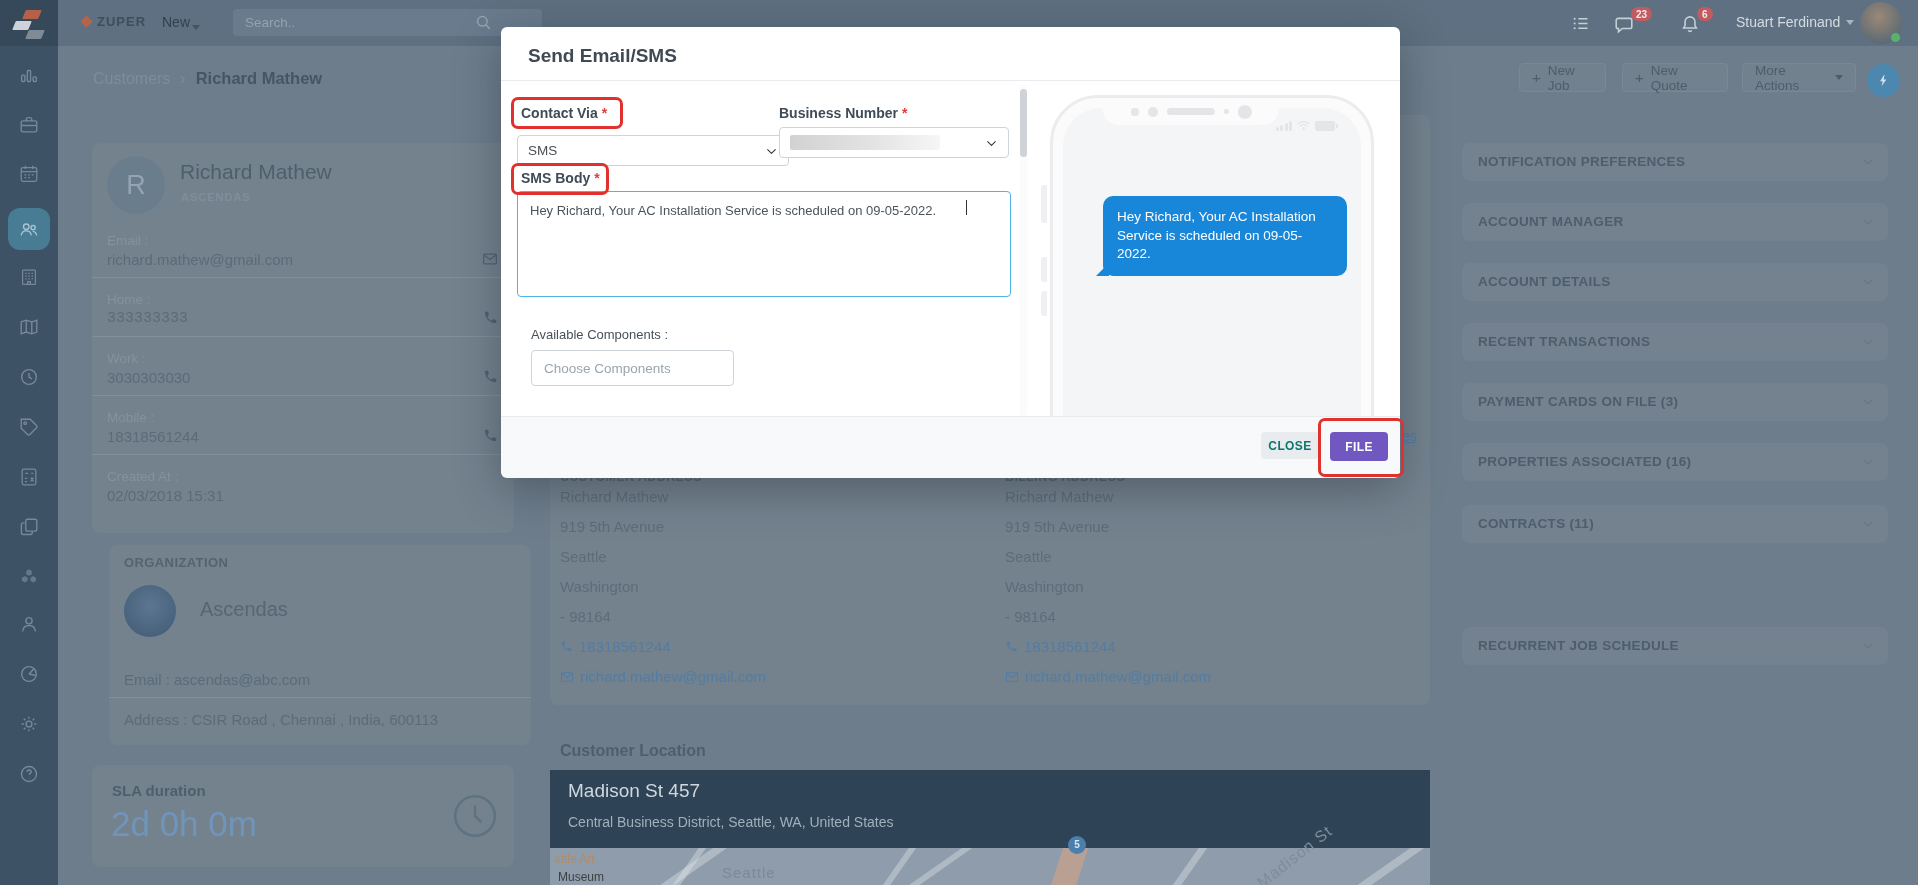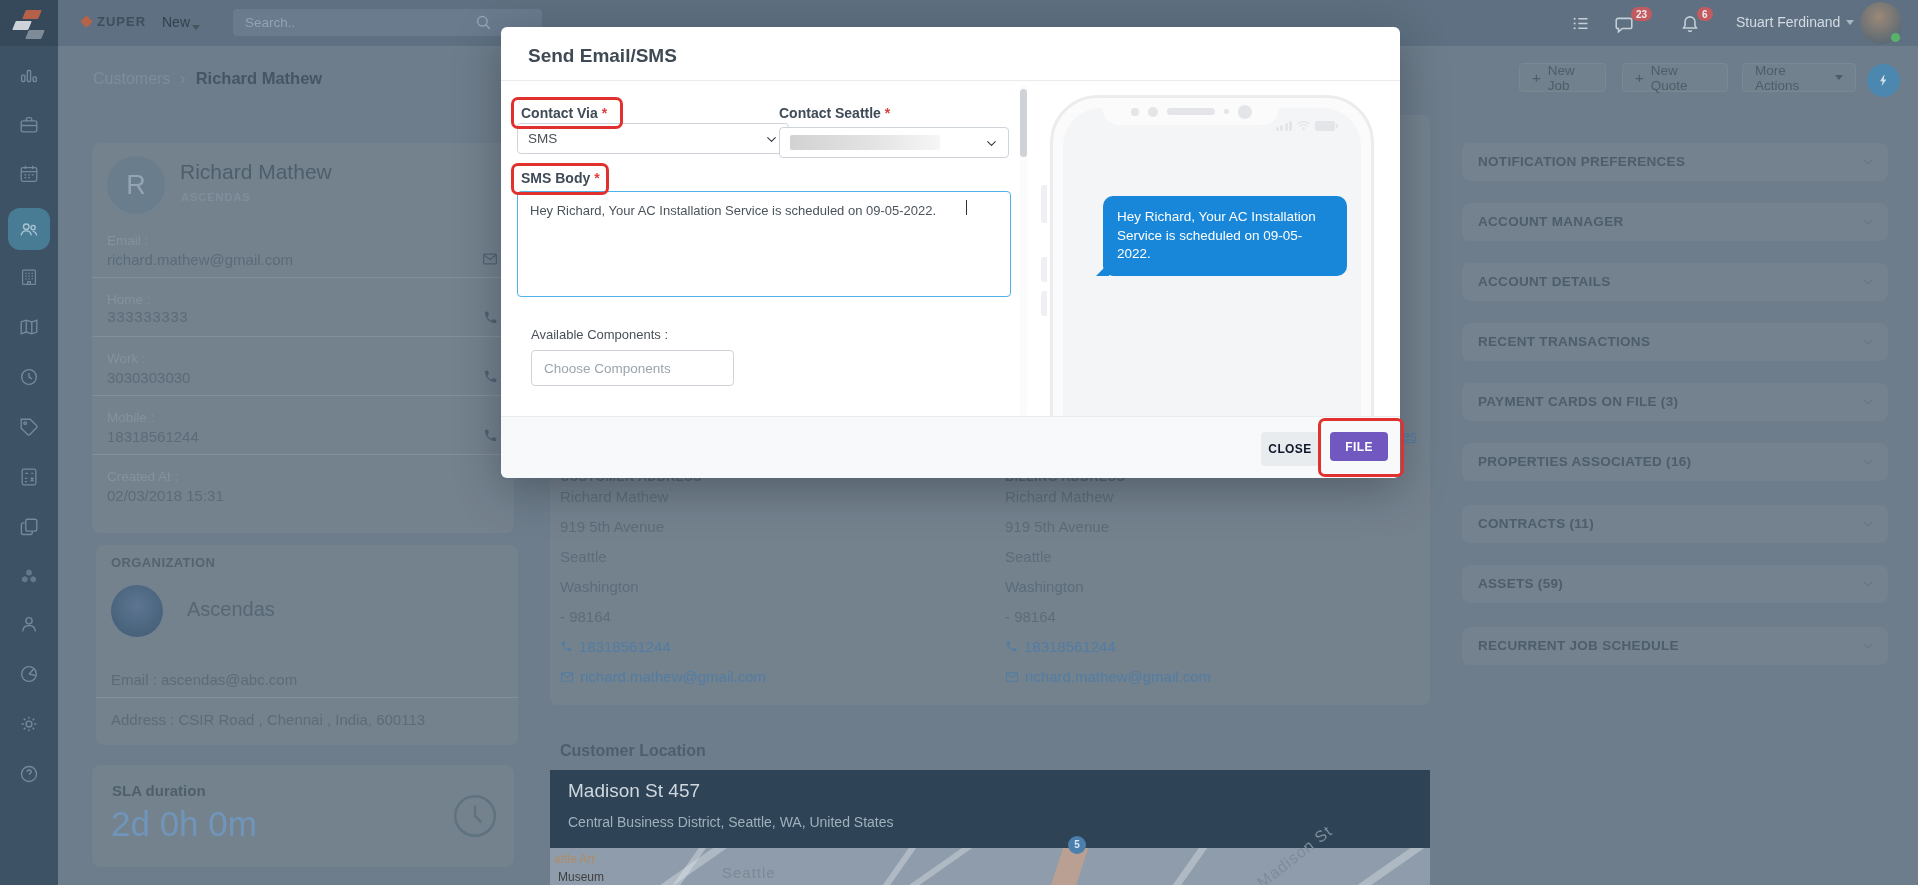--- a/index.html
+++ b/index.html
@@ -88,22 +88,22 @@
   .notch{position:absolute;left:50%;top:0;transform:translateX(-62%);width:176px;height:27px;background:#fbfbfc;
          border-radius:0 0 16px 16px;display:flex;align-items:center;justify-content:center;gap:9px;}
   .nd{background:#e3e5e8;border-radius:10px;}
   .sbtn{position:absolute;background:#eff0f3;border-radius:3px 0 0 3px;width:6px;}
   .statbars{position:absolute;right:26px;top:12px;display:flex;align-items:flex-end;gap:5px;}
   .bubble{position:absolute;left:602px;top:169px;width:244px;box-sizing:border-box;background:#1886d9;color:#fff;
           font-size:13.5px;line-height:1.38;padding:12px 14px;border-radius:10px;}
   .bubble:after{content:"";position:absolute;left:-7px;bottom:0;width:13px;height:13px;background:#1886d9;
                 clip-path:polygon(100% 0,100% 100%,0 100%);}
   .m-footer{position:absolute;left:0;top:389px;width:899px;height:61px;background:#f8f9fa;border-top:1px solid #e9ecef;border-radius:0 0 6px 6px;}
-  .btn-close{position:absolute;left:760px;top:15px;width:58px;height:34px;background:#e9ecef;border:none;border-radius:4px;
-             color:#0f172a;font-size:12px;font-weight:bold;letter-spacing:.4px;cursor:pointer;}
+  .btn-close{position:absolute;left:760px;top:15px;width:58px;height:27px;background:#e9ecef;border:none;border-radius:4px;
+             color:#0f766e;font-size:12px;font-weight:bold;letter-spacing:.4px;cursor:pointer;}
   .btn-send{position:absolute;left:829px;top:15px;width:58px;height:29px;background:#7158c0;border:none;border-radius:4px;
             color:#ffffff;font-size:12px;font-weight:bold;letter-spacing:.4px;cursor:pointer;}
   .redbox{position:absolute;border:3px solid #e0312e;border-radius:7px;pointer-events:none;z-index:11;}
   .plink{position:absolute;left:1402px;top:428px;font-size:14px;color:#4f7ca6;text-decoration:underline;cursor:pointer;z-index:1;}
 </style>
 </head>
 <body>
 
 <svg width="0" height="0" style="position:absolute">
   <defs>
@@ -291,21 +291,21 @@
     <div class="abs lp-value" style="left:15px;top:285px;">18318561244</div>
     <svg class="row-ic" style="top:285px;" width="15" height="15" viewBox="0 0 24 24">
         <use href="#i-phone"></use>
       </svg>
     <div class="divider" style="top:311px;"></div>
 
     <div class="abs lp-label" style="left:15px;top:326px;">Created At :</div>
     <div class="abs lp-value" style="left:15px;top:344px;">02/03/2018 15:31</div>
   </div>
 
-  <div class="dimcard" style="left:96px;top:545px;width:422px;height:200px;text-align:right;">
+  <div class="dimcard" style="left:109px;top:545px;width:422px;height:200px;text-align:right;">
     <div class="abs" style="left:15px;top:10px;font-size:13px;font-weight:bold;letter-spacing:.4px;color:#54646f;">ORGANIZATION</div>
     <div class="abs" style="left:15px;top:40px;width:52px;height:52px;border-radius:50%;
          background:radial-gradient(circle at 50% 40%,#5d7590,#46607a 80%);"></div>
     <div class="abs" style="left:91px;top:53px;font-size:20px;color:#56667388;color:#566673;">Ascendas</div>
     <div class="abs lp-value" style="left:15px;top:126px;">Email : ascendas@abc.com</div>
     <div class="divider" style="top:152px;"></div>
     <div class="abs lp-value" style="left:15px;top:166px;">Address : CSIR Road , Chennai , India, 600113</div>
   </div>
 
   <div class="dimcard" style="left:92px;top:765px;width:422px;height:102px;">
@@ -414,50 +414,44 @@
     <svg class="acc-ch" viewBox="0 0 24 24">
         <use href="#i-chev"></use>
       </svg>
   </div>
   <div class="acc" style="top:505px;">
     <span class="acc-t">CONTRACTS (11)</span>
     <svg class="acc-ch" viewBox="0 0 24 24">
         <use href="#i-chev"></use>
       </svg>
   </div>
-  <div class="acc" style="top:565px;">
-    <span class="acc-t">ASSETS (59)</span>
-    <svg class="acc-ch" viewBox="0 0 24 24">
-        <use href="#i-chev"></use>
-      </svg>
-  </div>
   <div class="acc" style="top:627px;">
     <span class="acc-t">RECURRENT JOB SCHEDULE</span>
     <svg class="acc-ch" viewBox="0 0 24 24">
         <use href="#i-chev"></use>
       </svg>
   </div>
 
   <div class="modal">
     <div class="m-title">Send Email/SMS</div>
     <div class="m-hline"></div>
 
     <div class="m-label" style="left:20px;top:78px;">
       <span>Contact Via</span>
       <span class="req">*</span>
     </div>
-    <div class="m-select" style="left:16px;top:96px;width:272px;">
+    <div class="m-select" style="left:16px;top:108px;width:272px;">
       <span>SMS</span>
       <svg class="sel-ch" viewBox="0 0 24 24">
           <use href="#i-chev"></use>
         </svg>
     </div>
 
     <div class="m-label" style="left:278px;top:78px;">
-      <span>Contact Seattle</span>
+      <span>Business Number</span>
       <span class="req">*</span>
     </div>
     <div class="m-select" style="left:278px;top:100px;width:230px;">
       <span class="redact"></span>
       <svg class="sel-ch" viewBox="0 0 24 24">
           <use href="#i-chev"></use>
         </svg>
     </div>
 
     <div class="m-label" style="left:20px;top:143px;">

